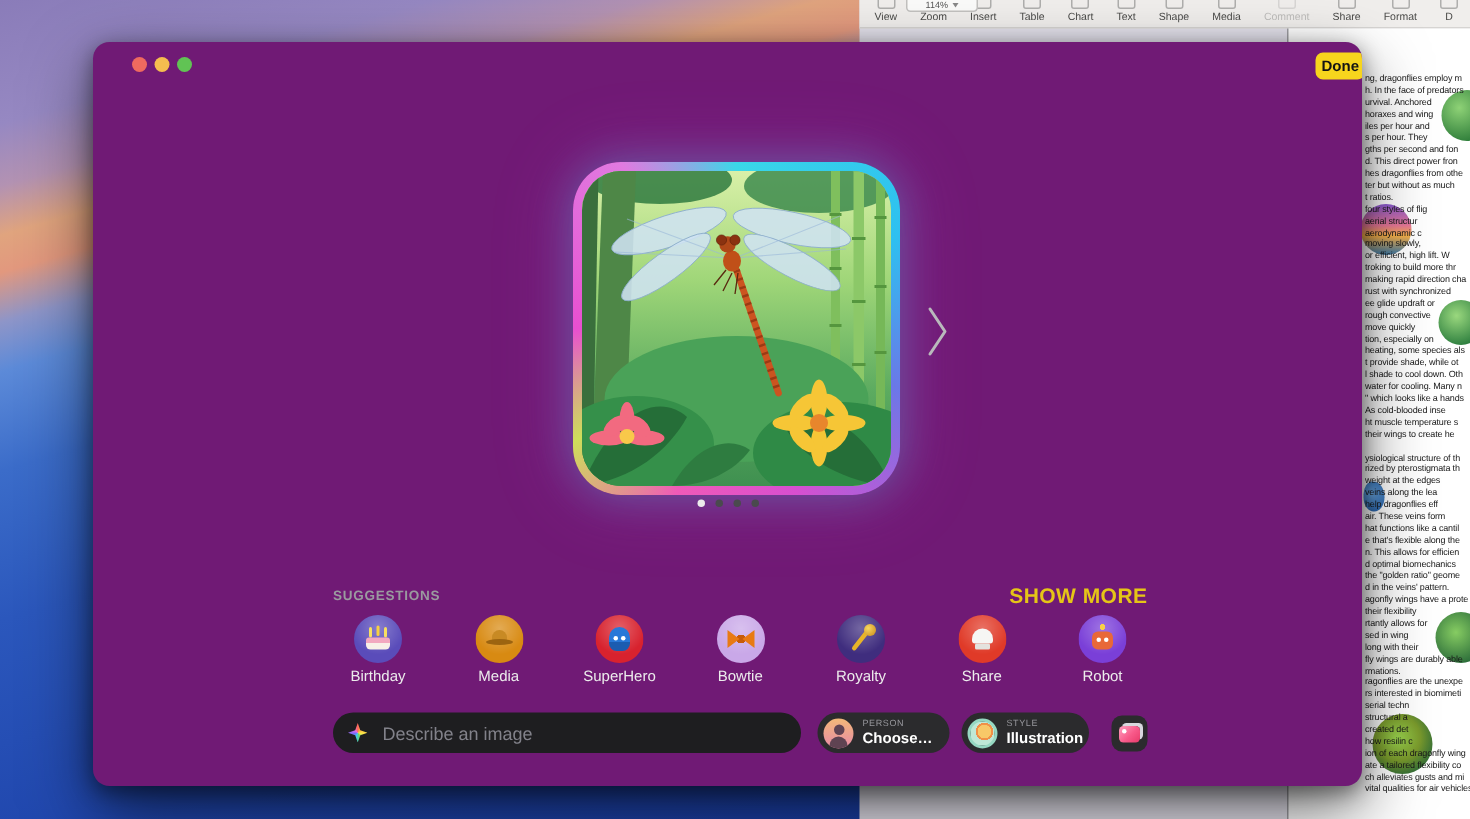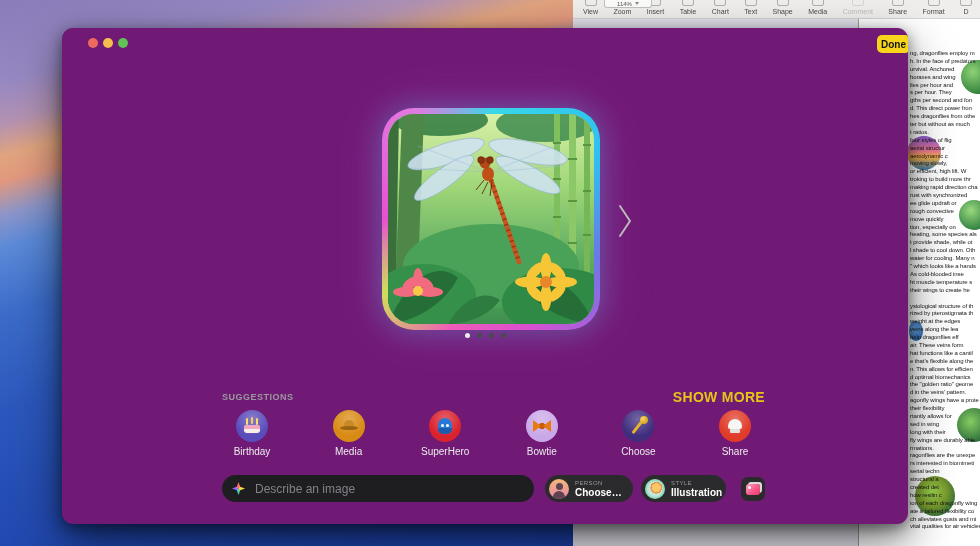--- a/index.html
+++ b/index.html
@@ -404,30 +404,36 @@
           <div class="sug-circle" style="background-color: rgb(201, 168, 232);">
             <i class="glyph ic-bowtie"></i>
           </div>
           <div class="sug-label">Bowtie</div>
         </div>
 
         <div class="sug">
           <div class="sug-circle" style="background-color: rgb(63, 45, 126);">
             <i class="glyph ic-royalty"></i>
           </div>
-          <div class="sug-label">Choose</div>
+          <div class="sug-label">Royalty</div>
         </div>
 
         <div class="sug">
           <div class="sug-circle" style="background-color: rgb(224, 58, 40);">
             <i class="glyph ic-chef"></i>
           </div>
           <div class="sug-label">Share</div>
         </div>
 
+        <div class="sug">
+          <div class="sug-circle" style="background-color: rgb(122, 63, 216);">
+            <i class="glyph ic-robot"></i>
+          </div>
+          <div class="sug-label">Robot</div>
+        </div>
       </div>
 
     <div class="bottom-bar">
       <div class="prompt-pill">
         <span class="ai-spark"></span>
         <input class="prompt-input" type="text" placeholder="Describe an image" style="">
       </div>
       <div class="chip person">
         <span class="avatar person-avatar"></span>
         <span class="chip-text">

